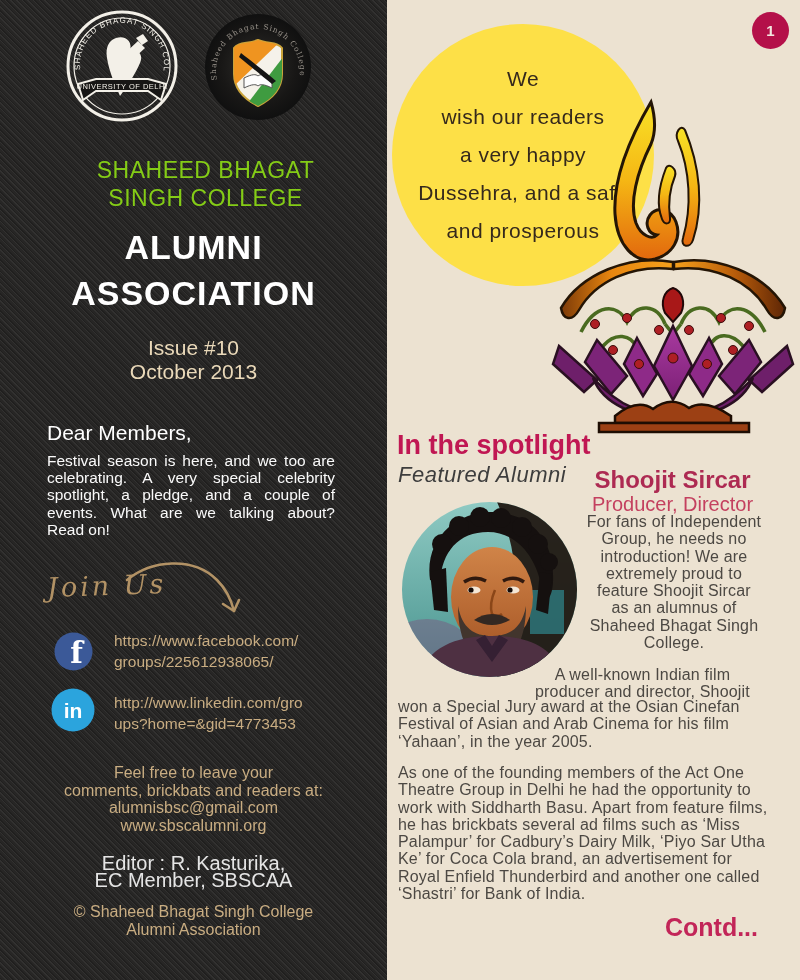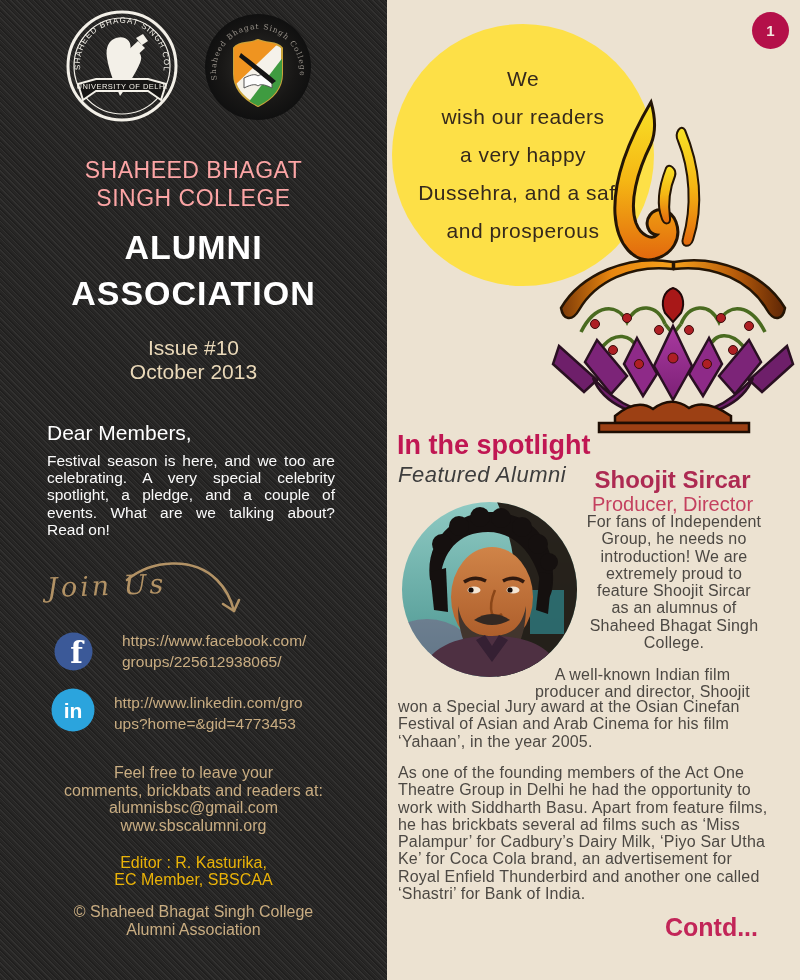--- a/index.html
+++ b/index.html
@@ -10,33 +10,33 @@
   .center-lines .ln{text-align:center;}
   .justify-lines .ln{white-space:normal;text-align:justify;text-align-last:justify;}
   .justify-lines .ln:last-child{text-align-last:left;}
 
   
   #sidebar{left:0;top:0;width:387px;height:980px;background:#272625;}
   #sidebar::after{content:"";position:absolute;inset:0;
     background:repeating-linear-gradient(45deg,rgba(255,255,255,0.05) 0 1px,rgba(0,0,0,0.18) 1px 2px,transparent 2px 4px);
     pointer-events:none;}
   .sb{z-index:2;}
-  #college-name{left:0;top:156px;width:387px;text-align:center;color:#fca5a5;font-size:23px;line-height:28px;letter-spacing:.5px;}
+  #college-name{left:12px;top:156px;width:387px;text-align:center;color:#84cc16;font-size:23px;line-height:28px;letter-spacing:.5px;}
   #org-name{left:0;top:224px;width:387px;text-align:center;color:#ffffff;font-size:34px;font-weight:bold;line-height:46px;letter-spacing:1px;}
   #issue-block{left:0;top:336px;width:387px;text-align:center;color:#ead9b9;font-size:21px;line-height:24px;}
   #salutation{left:47px;top:421px;color:#ffffff;font-size:21px;}
   #intro{left:47px;top:452px;width:288px;color:#fafafa;font-size:15.5px;line-height:17.2px;}
   #join-us{left:47px;top:570px;color:#b29265;font-size:27px;font-style:italic;font-family:"DejaVu Serif",serif;letter-spacing:3px;transform:rotate(-2deg);}
   #join-arrow{left:123px;top:556px;}
   #fb-icon{left:54px;top:632px;width:39px;height:39px;cursor:pointer;}
-  #fb-text{left:114px;top:630px;color:#c9ad82;font-size:15.5px;line-height:21px;cursor:pointer;margin-left:8px;}
+  #fb-text{left:114px;top:630px;color:#c9ad82;font-size:15.5px;line-height:21px;cursor:pointer;}
   #ln-icon{left:51px;top:688px;width:44px;height:44px;cursor:pointer;}
   #ln-text{left:114px;top:692px;color:#c9ad82;font-size:15.5px;line-height:21px;cursor:pointer;}
   #feedback{left:0;top:764px;width:387px;color:#c9ad82;font-size:16px;line-height:17.5px;}
-  #editor{left:0;top:855px;width:387px;color:#eab308;font-size:16px;line-height:16.5px;}
+  #editor{left:0;top:855px;width:387px;color:#e5e5e5;font-size:20px;line-height:16.5px;}
   #copyright{left:0;top:903px;width:387px;color:#c9ad82;font-size:16px;line-height:17.5px;}
 
   
   #page-badge{left:752px;top:12px;width:37px;height:37px;border-radius:50%;background:#b41049;
     color:#f3e6df;font-size:15px;font-weight:bold;display:flex;align-items:center;justify-content:center;}
   #greeting-circle{left:392px;top:24px;width:262px;height:262px;border-radius:50%;background:#fde047;
     display:flex;align-items:center;justify-content:center;}
   #greeting-text{font-size:21px;line-height:38px;color:#35291c;letter-spacing:.5px;}
   #diya{left:551px;top:92px;}
   #spotlight-title{left:397px;top:430px;font-size:27px;font-weight:bold;color:#c01753;}

